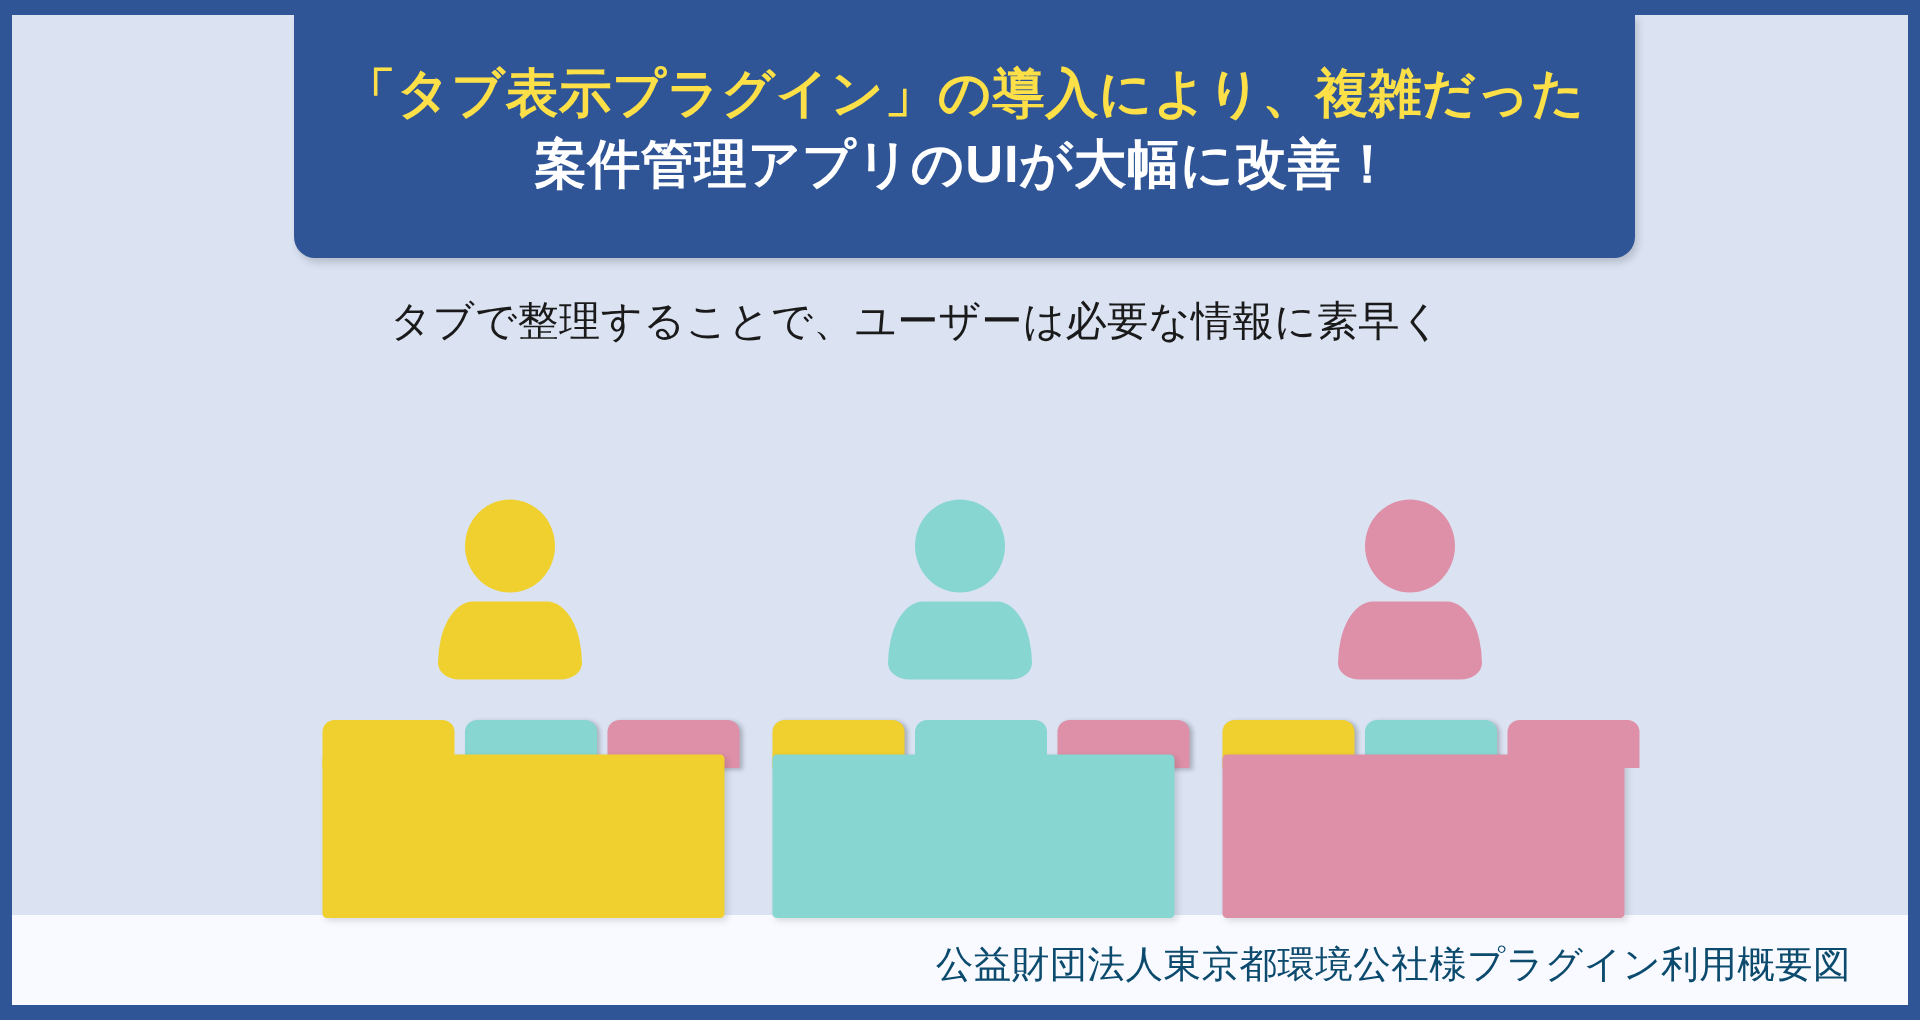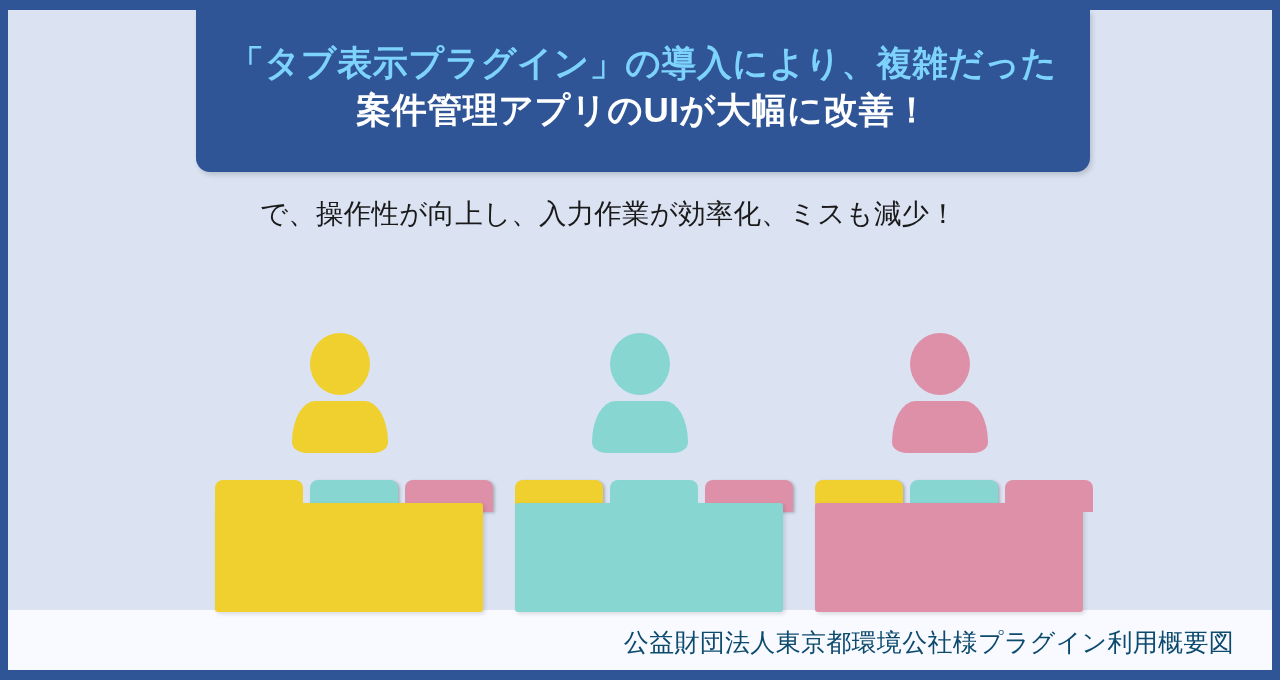--- a/index.html
+++ b/index.html
@@ -93,26 +93,26 @@
     white-space:nowrap;
   }
 </style>
 </head>
 <body>
 
 <div id="slide" style="background: rgb(47, 85, 151);">
   <div class="canvas" style="background: rgb(219, 227, 243);">
 
     <div class="title-card" style="background: rgb(47, 85, 151);">
-      <div class="title-line" style="color: #7dd3fc;">「タブ表示プラグイン」の導入により、複雑だった</div>
+      <div class="title-line" style="color: #fde047;">「タブ表示プラグイン」の導入により、複雑だった</div>
       <div class="title-line" style="color: rgb(255, 255, 255);">案件管理アプリのUIが大幅に改善！</div>
     </div>
 
     <div class="body-text" style="color: rgb(26, 26, 26);">
-      <span class="body-line">で、操作性が向上し、入力作業が効率化、ミスも減少！</span>
+      <span class="body-line">タブで整理することで、ユーザーは必要な情報に素早く</span>
     </div>
 
     <div class="groups">
 
       <div class="group" style="left:197px;">
         <div class="person">
           <div class="head" style="background: rgb(239, 208, 46);"></div>
           <div class="body-shape" style="background: rgb(239, 208, 46);"></div>
         </div>
         <div class="folder">

